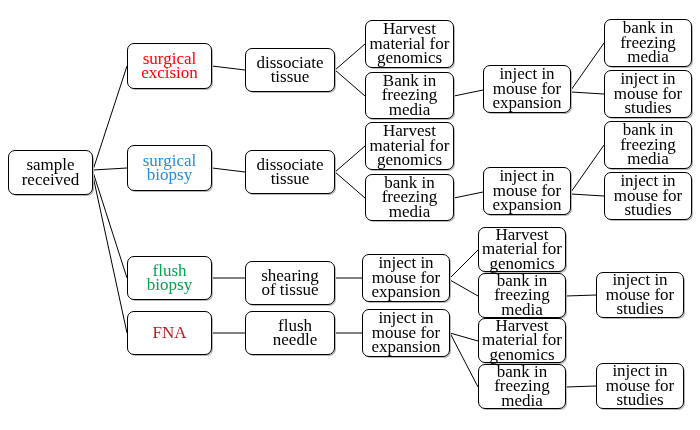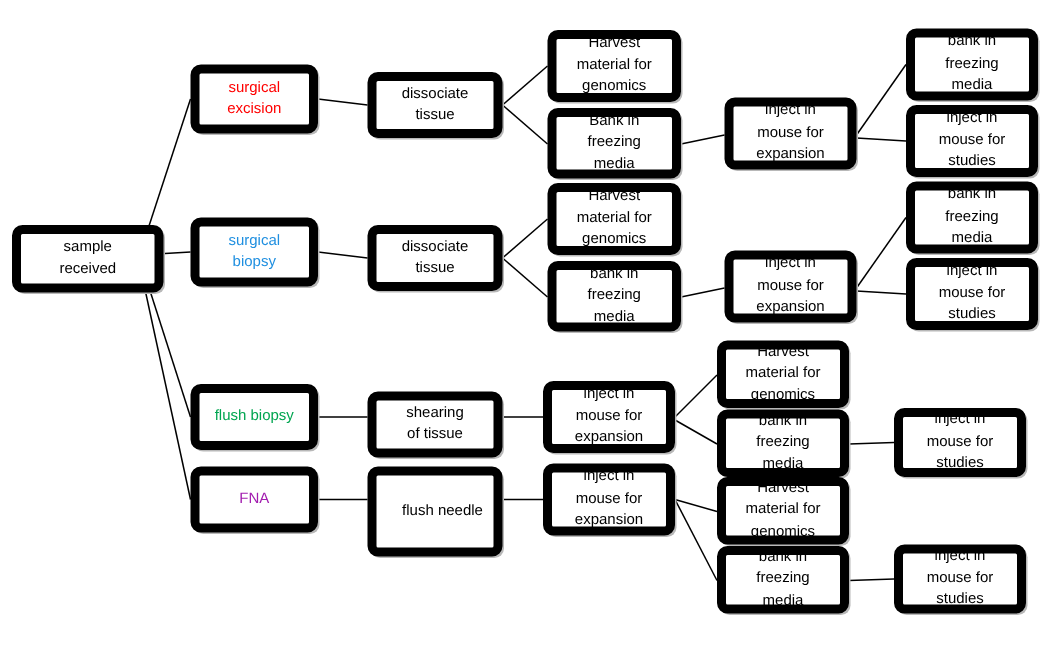--- a/index.html
+++ b/index.html
@@ -19,32 +19,33 @@
     position: absolute;
     left: 0;
     top: 0;
     width: 700px;
     height: 430px;
     pointer-events: none;
   }
   .node {
     position: absolute;
     box-sizing: border-box;
-    border: 6px solid #404040;
+    border: 1px solid #404040;
     border-radius: 7px;
     background: #ffffff;
     display: flex;
     align-items: center;
     justify-content: center;
     text-align: center;
-    font-size: 10px;
+    font-size: 17px;
     line-height: 14.5px;
     color: #000000;
     padding: 0 2px;
     box-shadow: 1.5px 1.5px 0 -0.5px #b8b8b8;
+    font-family: Liberation Serif, serif;
   }
   .node span {
     display: block;
     white-space: pre-line;
   }
 </style>
 </head>
 <body>
 
 <div id="canvas">
@@ -70,21 +71,21 @@
       <line x1="450" y1="278" x2="478" y2="250" stroke="#000000" stroke-width="1"></line>
       <line x1="450" y1="280" x2="478" y2="296" stroke="#000000" stroke-width="1"></line>
       <line x1="566" y1="296" x2="596" y2="295" stroke="#000000" stroke-width="1"></line>
       <line x1="212" y1="333" x2="245" y2="333" stroke="#000000" stroke-width="1"></line>
       <line x1="335" y1="333" x2="362" y2="333" stroke="#000000" stroke-width="1"></line>
       <line x1="450" y1="333" x2="478" y2="341" stroke="#000000" stroke-width="1"></line>
       <line x1="450" y1="333" x2="478" y2="387" stroke="#000000" stroke-width="1"></line>
       <line x1="566" y1="387" x2="596" y2="386" stroke="#000000" stroke-width="1"></line>
     </svg>
   <div id="nodes">
-      <div class="node" style="left: 8px; top: 150px; width: 101px; height: 45px; border-color: rgb(0, 0, 0); text-align: center;">
+      <div class="node" style="left: 8px; top: 150px; width: 85px; height: 45px; border-color: rgb(0, 0, 0); text-align: center;">
         <span style="color: rgb(0, 0, 0);">sample
 received</span>
       </div>
       <div class="node" style="left: 127px; top: 43px; width: 85px; height: 46px; border-color: rgb(0, 0, 0);">
         <span style="color: rgb(255, 0, 0);">surgical
 excision</span>
       </div>
       <div class="node" style="left: 245px; top: 48px; width: 90px; height: 44px; border-color: rgb(0, 0, 0);">
         <span style="color: rgb(0, 0, 0);">dissociate
 tissue</span>
@@ -168,23 +169,23 @@
         <span style="color: rgb(0, 0, 0);">bank in
 freezing
 media</span>
       </div>
       <div class="node" style="left: 596px; top: 272px; width: 88px; height: 46px; border-color: rgb(0, 0, 0);">
         <span style="color: rgb(0, 0, 0);">inject in
 mouse for
 studies</span>
       </div>
       <div class="node" style="left: 127px; top: 311px; width: 85px; height: 44px; border-color: rgb(0, 0, 0);">
-        <span style="color: #a21caf;">FNA</span>
-      </div>
-      <div class="node" style="left: 245px; top: 311px; width: 90px; height: 60px; border-color: rgb(0, 0, 0); padding-left: 12px;">
+        <span style="color: #b91c1c;">FNA</span>
+      </div>
+      <div class="node" style="left: 245px; top: 311px; width: 90px; height: 44px; border-color: rgb(0, 0, 0); padding-left: 12px;">
         <span style="color: rgb(0, 0, 0);">flush needle</span>
       </div>
       <div class="node" style="left: 362px; top: 309px; width: 88px; height: 48px; border-color: rgb(0, 0, 0);">
         <span style="color: rgb(0, 0, 0);">inject in
 mouse for
 expansion</span>
       </div>
       <div class="node" style="left: 478px; top: 318px; width: 88px; height: 45px; border-color: rgb(0, 0, 0);">
         <span style="color: rgb(0, 0, 0);">Harvest
 material for

